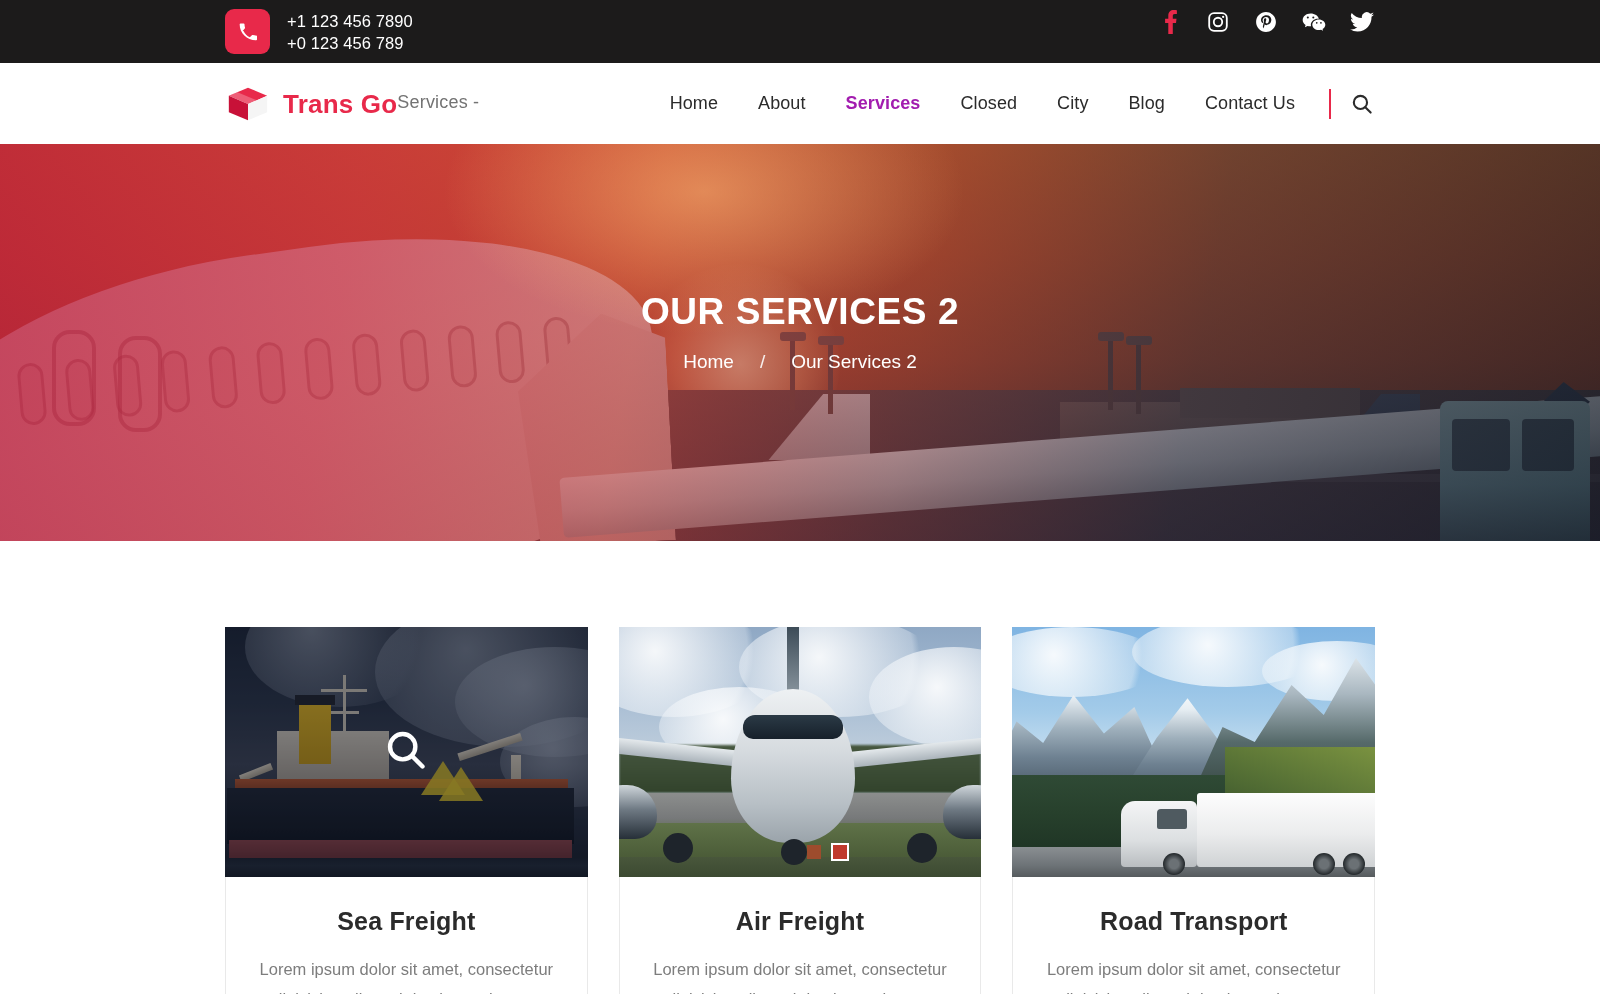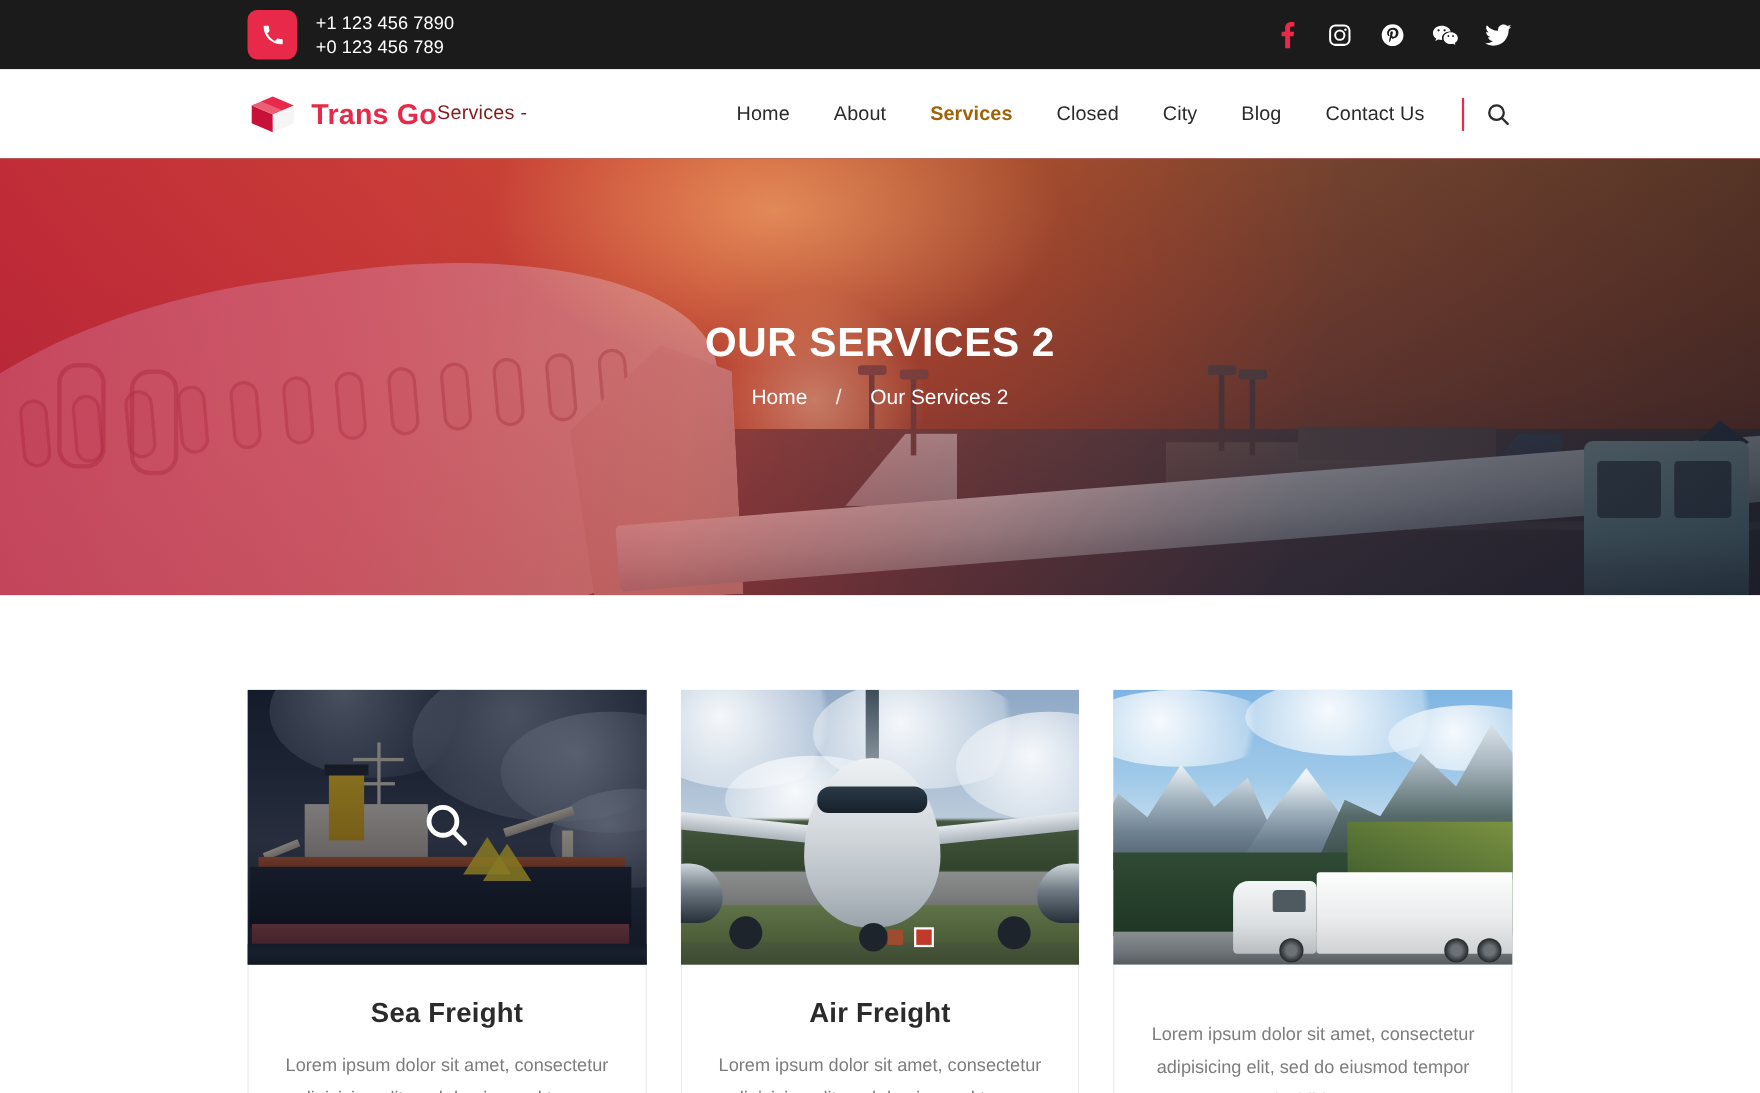--- a/index.html
+++ b/index.html
@@ -16,21 +16,21 @@
   .topbar {
     height: 63px;
     background: #1c1b1b;
     display: flex;
     align-items: center;
     padding: 0 225px 0 225px;
   }
   .topbar-inner {
     width: 100%;
     display: flex;
-    align-items: center;
+    align-items: flex-start;
   }
   .contact-item {
     display: flex;
     align-items: center;
     margin-right: 48px;
   }
   .contact-icon {
     width: 45px;
     height: 45px;
     border-radius: 9px;
@@ -91,39 +91,39 @@
   }
   .logo-text { display: flex; flex-direction: row; line-height: 1; }
   .logo-title {
     color: #e8294a;
     font-size: 26px;
     font-weight: bold;
     letter-spacing: .2px;
     line-height: 28px;
   }
   .logo-sub {
-    color: #7f1d1d;
+    color: #737373;
     font-size: 18px;
     line-height: 24px;
     letter-spacing: .2px;
   }
   .nav {
     margin-left: auto;
     display: flex;
     align-items: center;
   }
   .nav-item {
     font-size: 18px;
     color: #2b2b2b;
     padding: 0 20px;
     cursor: pointer;
     white-space: nowrap;
     letter-spacing: .1px;
   }
-  .nav-item.active { color: #a16207; font-weight: bold; }
+  .nav-item.active { color: #a21caf; font-weight: bold; }
   .nav-divider {
     width: 2px;
     height: 30px;
     background: #e8294a;
     margin: 0 18px 0 14px;
   }
   .nav-search {
     width: 26px;
     height: 26px;
     display: flex;
@@ -687,18 +687,19 @@
           <div class="road"></div>
           <div class="truck-trailer"></div>
           <div class="truck-cab"></div>
           <div class="truck-cabwin"></div>
           <span class="wheel" style="right:10px;"></span>
           <span class="wheel" style="right:40px;"></span>
           <span class="wheel" style="right:190px;"></span>
         </div>
       </div>
       <div class="card-body">
+        <div class="card-title">Road Transport</div>
         <div class="card-desc">Lorem ipsum dolor sit amet, consectetur adipisicing elit, sed do eiusmod tempor incididunt</div>
       </div>
     </div>
 
   </div>
 </div>
 
 </body></html>

